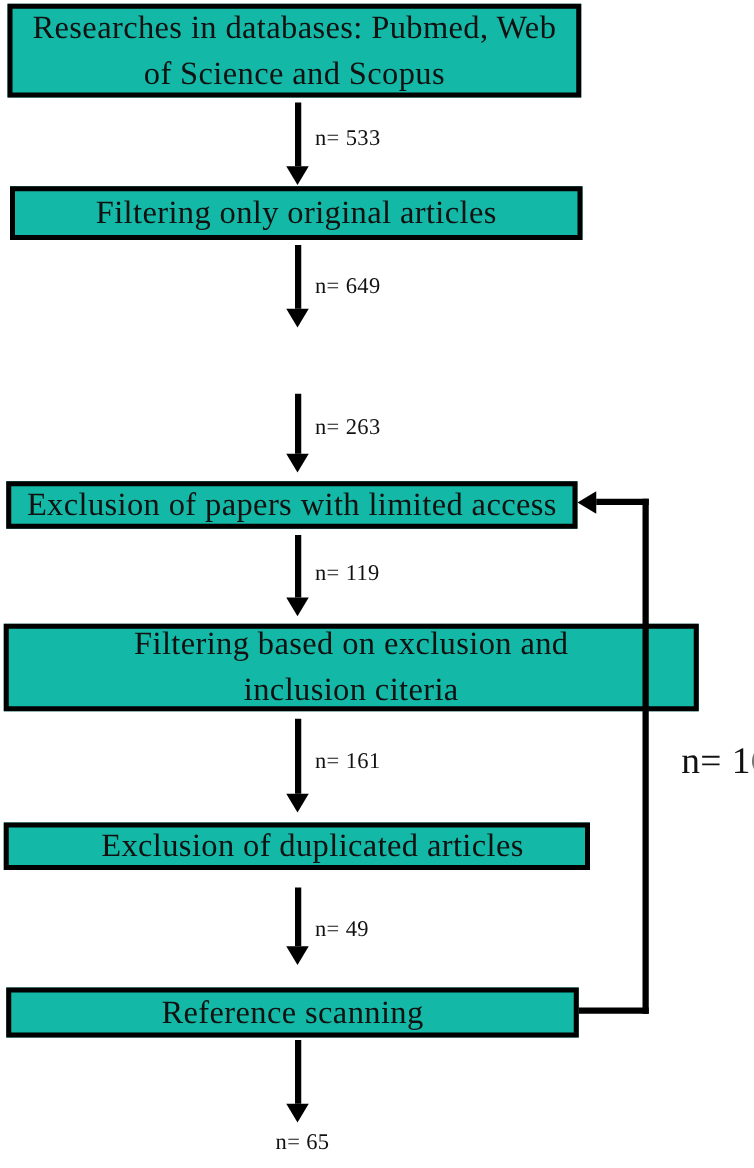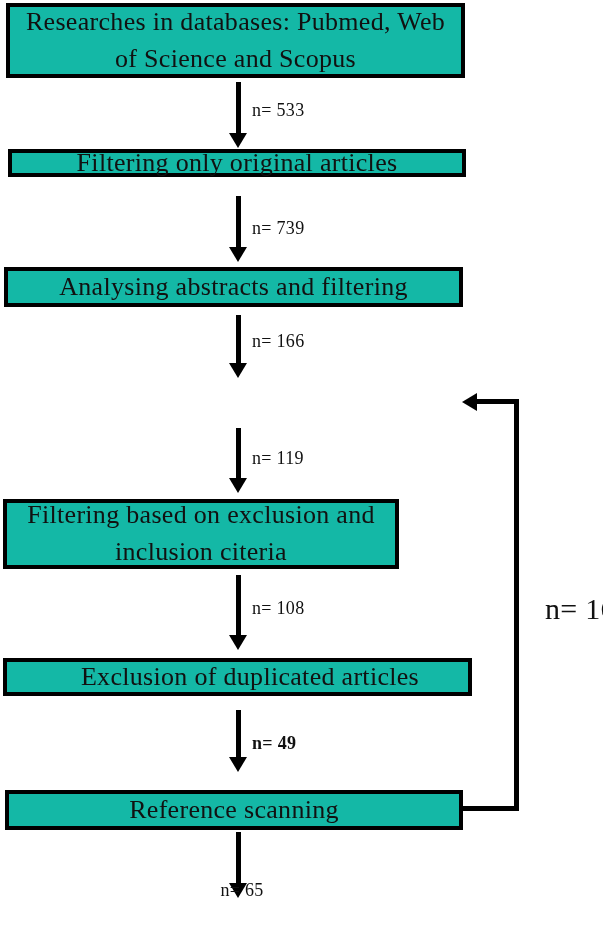--- a/index.html
+++ b/index.html
@@ -21,24 +21,24 @@
     align-items:center;
     justify-content:center;
     text-align:center;
     font-size:26px;
     line-height:1.42;
     letter-spacing:0.3px;
     white-space:pre-line;
     padding:0 4px;
   }
   .b1{left:6px;top:3px;width:459px;height:75px;}
-  .b2{left:8px;top:149px;width:458px;height:28px;}
+  .b2{left:8px;top:149px;width:458px;height:43px;}
   .b3{left:4px;top:267px;width:459px;height:40px;}
   .b4{left:5px;top:385px;width:457px;height:38px;}
-  .b5{left:3px;top:499px;width:396px;height:70px;text-align:center;}
+  .b5{left:3px;top:499px;width:556px;height:70px;text-align:center;}
   .b6{left:3px;top:658px;width:469px;height:38px;padding-left:29px;}
   .b7{left:5px;top:790px;width:458px;height:40px;}
 
   .stem{
     position:absolute;
     left:236px;
     width:5px;
     background:#000000;
   }
   .s1{top:82px;height:51px;}
@@ -70,22 +70,22 @@
     left:252px;
     font-size:18px;
     letter-spacing:0.3px;
     white-space:nowrap;
   }
   .l1{top:100px;}
   .l2{top:218px;}
   .l3{top:331px;}
   .l4{top:448px;}
   .l5{top:598px;}
-  .l6{top:733px;font-weight:bold;}
-  .l7{left:202px;top:880px;width:80px;text-align:center;}
+  .l6{top:733px;}
+  .l7{left:202px;top:903px;width:80px;text-align:center;}
 
   .seg{position:absolute;background:#000000;}
   .fb-top{left:477px;top:399px;width:42px;height:5px;}
   .fb-vert{left:514px;top:399px;width:5px;height:412px;}
   .fb-bot{left:463px;top:806px;width:56px;height:5px;}
   .fb-head{
     position:absolute;
     left:462px;top:393px;
     width:0;height:0;
     border-top:9px solid transparent;
@@ -101,21 +101,21 @@
   }
 </style>
 </head>
 <body>
 
 <div class="canvas">
 
   <div class="fbox b1">Researches in databases: Pubmed, Web
 of Science and Scopus</div>
   <div class="fbox b2">Filtering only original articles</div>
-  <div class="fbox b3">Analysing abstracts and filtering</div>
+  <div class="fbox b4">Exclusion of papers with limited access</div>
   <div class="fbox b5">Filtering based on exclusion and
 inclusion citeria</div>
   <div class="fbox b6">Exclusion of duplicated articles</div>
   <div class="fbox b7">Reference scanning</div>
 
   <div class="stem s1"></div>
   <div class="head h1"></div>
   <div class="stem s2"></div>
   <div class="head h2"></div>
   <div class="stem s3"></div>
@@ -123,24 +123,24 @@
   <div class="stem s4"></div>
   <div class="head h4"></div>
   <div class="stem s5"></div>
   <div class="head h5"></div>
   <div class="stem s6"></div>
   <div class="head h6"></div>
   <div class="stem s7"></div>
   <div class="head h7"></div>
 
   <div class="nlabel l1">n= 533</div>
-  <div class="nlabel l2">n= 739</div>
-  <div class="nlabel l3">n= 166</div>
+  <div class="nlabel l2">n= 649</div>
+  <div class="nlabel l3">n= 263</div>
   <div class="nlabel l4">n= 119</div>
-  <div class="nlabel l5">n= 108</div>
+  <div class="nlabel l5">n= 161</div>
   <div class="nlabel l6">n= 49</div>
   <div class="nlabel l7">n= 65</div>
 
   <div class="seg fb-bot"></div>
   <div class="seg fb-vert"></div>
   <div class="seg fb-top"></div>
   <div class="fb-head"></div>
   <div class="fb-label">n= 16</div>
 
 </div>

